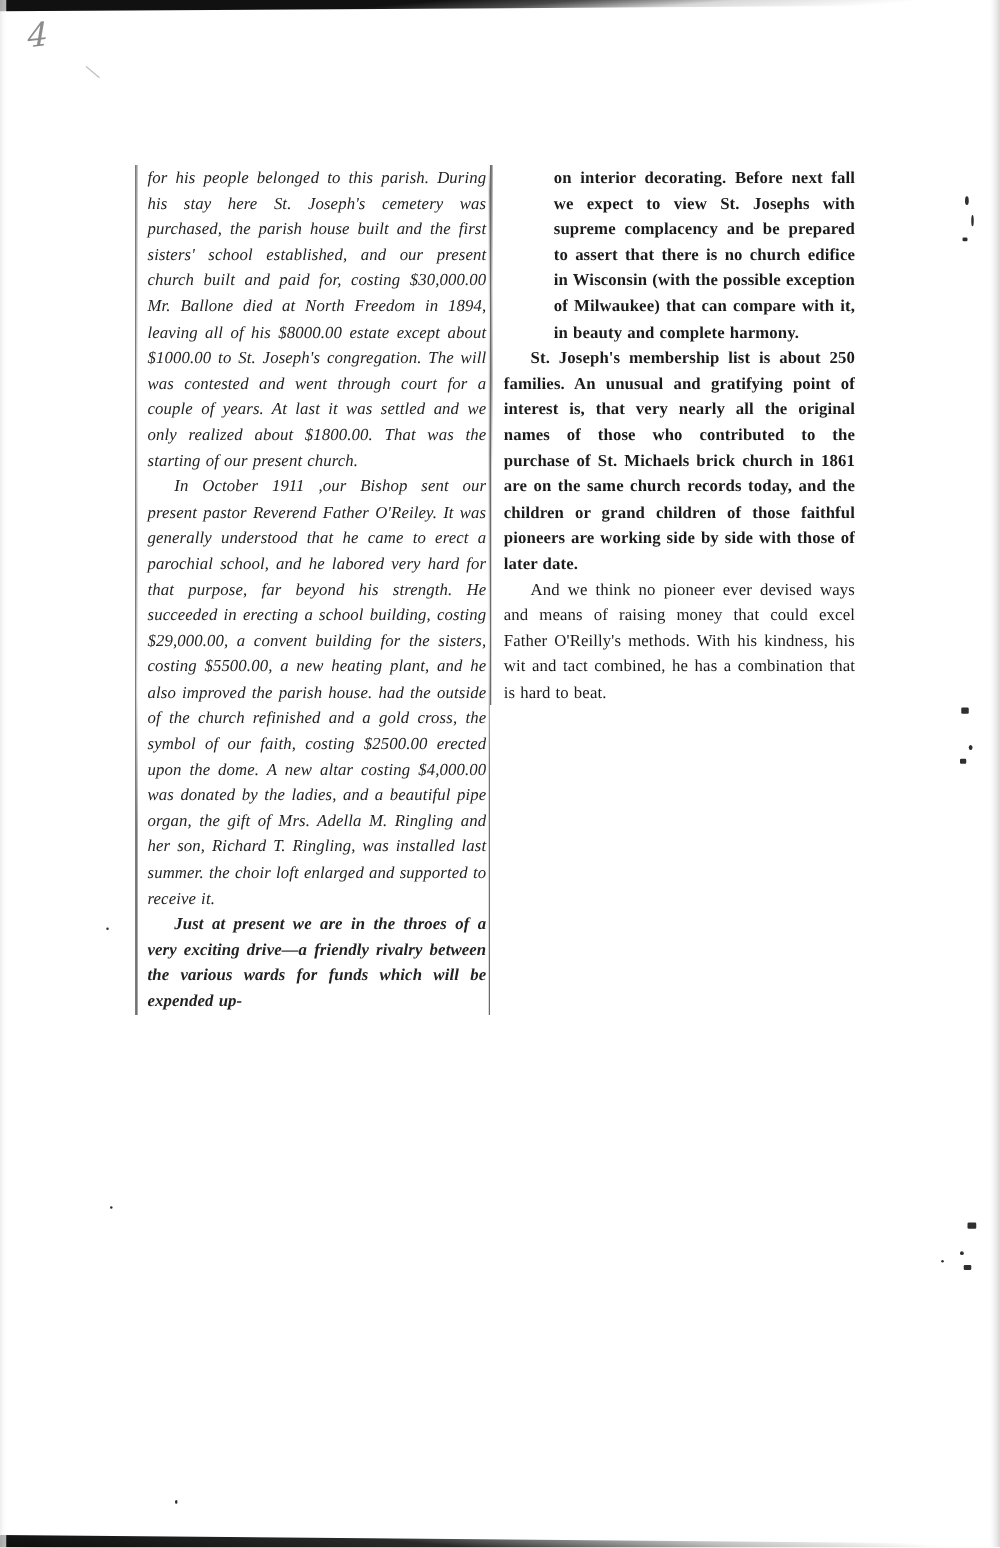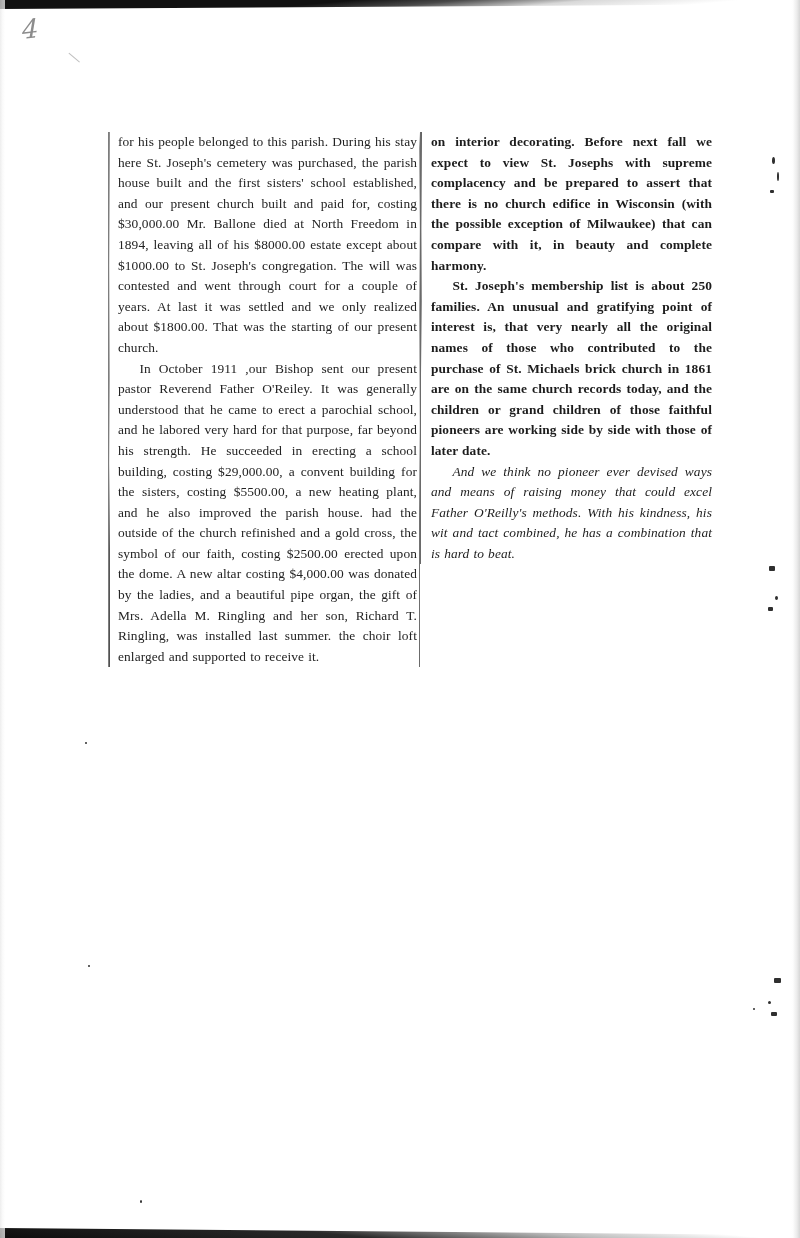--- a/index.html
+++ b/index.html
@@ -84,24 +84,25 @@
   }
   .cols {
     display: flex;
     align-items: flex-start;
   }
   .col {
     position: relative;
     box-sizing: border-box;
   }
   .col-1 {
-    width: 312px;
+    width: 284px;
     padding-right: 3px;
     border-left: 1.3px solid #7d7d7d;
     padding-left: 9px;
+    font-style: italic;
   }
   .col-2 {
     width: 292px;
     padding-left: 10px;
     border-left: 1.3px solid #6a6a6a;
   }
 
   p.para {
     margin: 0 0 0 0;
     font-size: 13.4px;
@@ -113,23 +114,23 @@
     word-spacing: .6px;
     -webkit-font-smoothing: none;
   }
   p.para + p.para { text-indent: 1.6em; }
   .col-1 p.para { color: #232323; }
   .col-2 p.para { color: #1c1c1c; }
 
   .col-1 .p1 { color: #454545; }
   .col-1 .p5 { font-weight: 700; color: #111; }
 
-  .col-2 .p1 { font-weight: 700; color: #111; }
+  .col-2 .p1 { font-weight: 700; color: #111; margin-left: 40px; }
   .col-2 .p2 { color: #2b2b2b; font-weight: bold; }
-  .col-2 .p3 { color: #3a3a3a; font-style: italic; }
+  .col-2 .p3 { color: #3a3a3a; }
 
   
   .col-1::after {
     content: "";
     position: absolute;
     left: -1px;
     bottom: -3px;
     width: 300px;
     height: 0;
   }
@@ -203,20 +204,21 @@
   <div class="speck" style="left:140px;top:1200px;width:2px;height:3px;"></div>
 
   <div id="clipping">
     <div class="cols">
 
       <div class="col col-1">
         <div class="col1-left-rule"></div>
         <div class="col1-right-rule"></div>
         <p class="para p1">for his people belonged to this parish. During his stay here St. Joseph's cemetery was purchased, the parish house built and the first sisters' school established, and our present church built and paid for, costing $30,000.00 Mr. Ballone died at North Freedom in 1894, leaving all of his $8000.00 estate except about $1000.00 to St. Joseph's congregation. The will was contested and went through court for a couple of years. At last it was settled and we only realized about $1800.00. That was the starting of our present church.</p>
         <p class="para p2">In October 1911 ,our Bishop sent our present pastor Reverend Father O'Reiley. It was generally understood that he came to erect a parochial school, and he labored very hard for that purpose, far beyond his strength. He succeeded in erecting a school building, costing $29,000.00, a convent building for the sisters, costing $5500.00, a new heating plant, and he also improved the parish house. had the outside of the church refinished and a gold cross, the symbol of our faith, costing $2500.00 erected upon the dome. A new altar costing $4,000.00 was donated by the ladies, and a beautiful pipe organ, the gift of Mrs. Adella M. Ringling and her son, Richard T. Ringling, was installed last summer. the choir loft enlarged and supported to receive it.</p>
+        <p class="para p5">Just at present we are in the throes of a very exciting drive—a friendly rivalry between the various wards for funds which will be expended up-</p>
       </div>
 
       <div class="col col-2">
         <div class="col2-left-rule"></div>
         <p class="para p1">on interior decorating. Before next fall we expect to view St. Josephs with supreme complacency and be prepared to assert that there is no church edifice in Wisconsin (with the possible exception of Milwaukee) that can compare with it, in beauty and complete harmony.</p>
         <p class="para p2">St. Joseph's membership list is about 250 families. An unusual and gratifying point of interest is, that very nearly all the original names of those who contributed to the purchase of St. Michaels brick church in 1861 are on the same church records today, and the children or grand children of those faithful pioneers are working side by side with those of later date.</p>
         <p class="para p3">And we think no pioneer ever devised ways and means of raising money that could excel Father O'Reilly's methods. With his kindness, his wit and tact combined, he has a combination that is hard to beat.</p>
       </div>
 
     </div>

